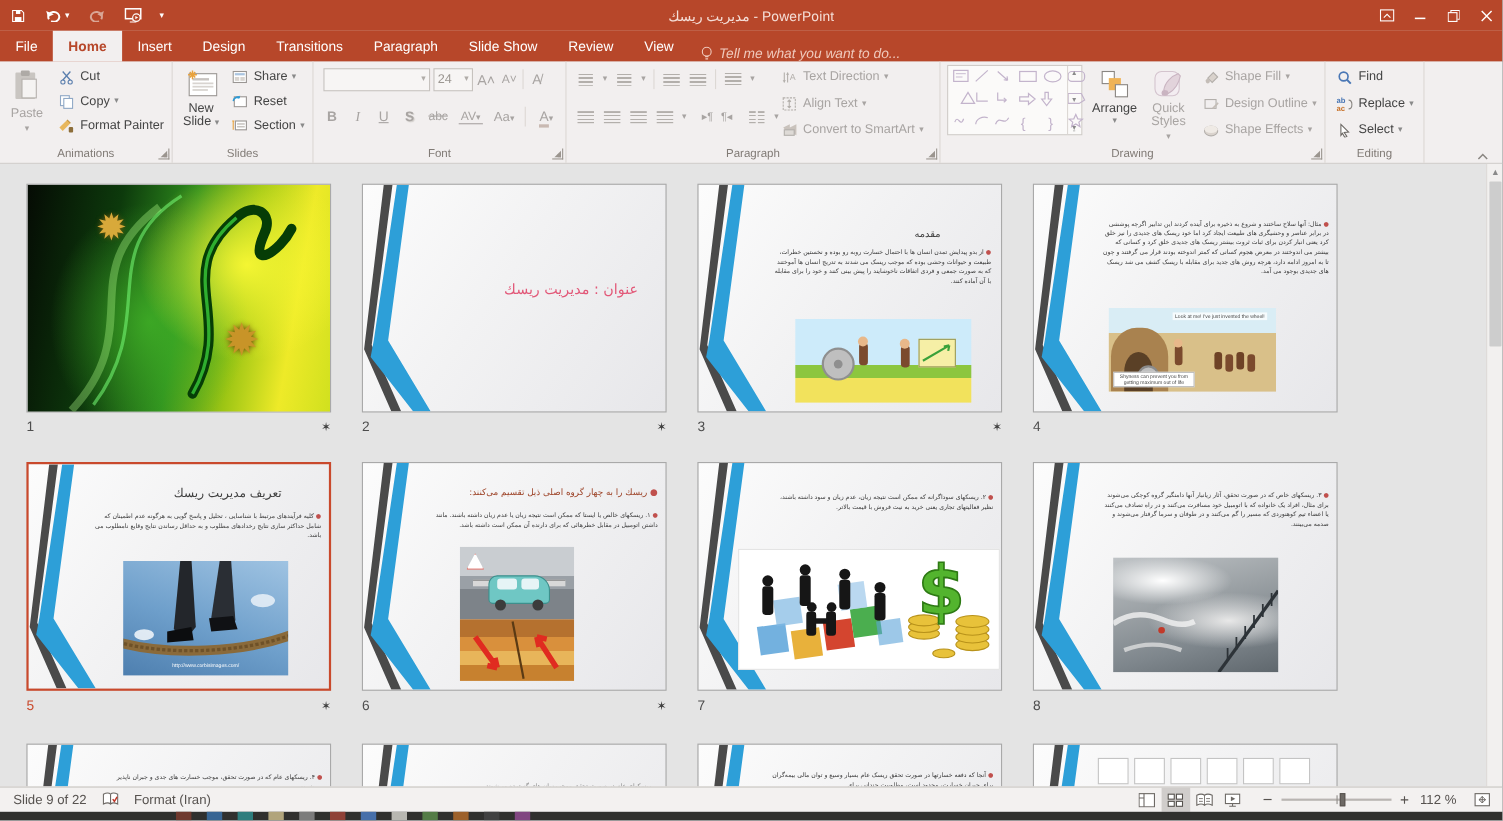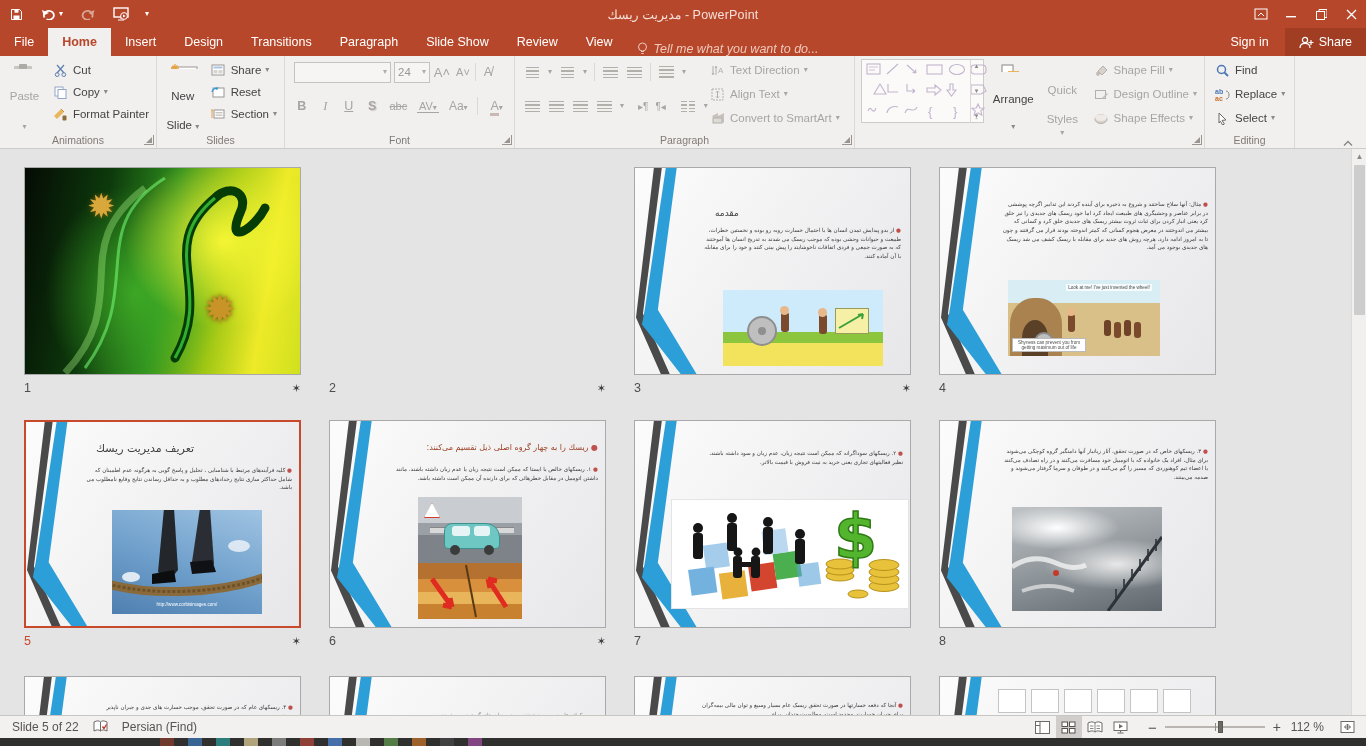--- a/index.html
+++ b/index.html
@@ -30,39 +30,39 @@
 
   
   #ribbon{position:absolute;left:0;top:56px;width:1366px;height:93px;background:#F2EFEF;border-bottom:1px solid #CFCBC8;display:flex}
   .rgroup{position:relative;height:92px;border-right:1px solid #DCD8D4;padding:3px 4px 16px 6px;flex:none}
   .glabel{position:absolute;bottom:2px;left:0;width:100%;text-align:center;font-size:10.5px;color:#817B76}
   .launcher{position:absolute;right:2px;bottom:3px;width:10px;height:10px;border-left:1px solid #9b958f;border-top:1px solid #9b958f;
       transform:rotate(180deg)}
   .launcher:after{content:"";position:absolute;left:1px;top:1px;border:3px solid transparent;border-left-color:#9b958f;border-top-color:#9b958f}
   .rtxt{font-size:11.5px;color:#444}
   .dim{color:#A8A4A2!important}
-  .bigbtn{display:flex;flex-direction:column;align-items:center;justify-content:flex-start;width:46px;height:72px;padding-top:4px;gap:21px;text-align:center}
+  .bigbtn{display:flex;flex-direction:column;align-items:center;justify-content:flex-start;width:46px;height:72px;padding-top:4px;gap:4px;text-align:center}
   .smallrow{display:flex;align-items:center;gap:4px;height:22px;padding:0 3px;white-space:nowrap}
   .col{display:flex;flex-direction:column;justify-content:flex-start}
   .ico16{width:17px;height:16px;display:flex;align-items:center;justify-content:center;flex:none}
   .combo{height:21px;border:1px solid #C6C2BE;background:#F7F5F4;display:flex;align-items:center;justify-content:space-between;padding:0 3px;font-size:11.5px;color:#9b9691}
   .fbtn{font-size:12.5px;color:#A8A4A2;width:18px;text-align:center}
   .lines{width:15px;height:11px;background:repeating-linear-gradient(#B3AFAB 0 1.4px,transparent 1.4px 3.4px)}
 
   
   #sorter{position:absolute;left:0;top:149px;width:1351px;height:566px;background:#E4E4E4;overflow:hidden}
   .card{position:absolute;width:277px;height:208px;background:linear-gradient(125deg,#FCFCFC 0%,#F2F2F3 45%,#E7E7EA 100%);
         border:1px solid #A9A9A9;overflow:hidden}
   .card.sel{border:2px solid #C9492C}
   .stripes{position:absolute;left:0;top:0;width:100%;height:100%}
   .meta{position:absolute;width:277px;height:20px;font-size:12.5px;color:#4d4d4d;display:flex;justify-content:space-between;align-items:center}
   .meta .num.sel{color:#C9492C}
   .star{font-size:11px;color:#404040}
   .sbody{position:absolute;font-size:5.6px;line-height:1.55;color:#3a3a3a;text-align:right}
-  .stitle{position:absolute;text-align:left;color:#404040}
+  .stitle{position:absolute;text-align:right;color:#404040}
   .bullet{color:#C0504D}
 
   
   .pic{position:absolute;overflow:hidden}
   .cap{position:absolute;font-size:4.6px;color:#fff;text-align:center;font-family:"Liberation Sans",sans-serif}
 
   
   #vscroll{position:absolute;right:0;top:149px;width:15px;height:566px;background:#F2F0EF;border-left:1px solid #DDD9D6}
   #vscroll .arrow{width:15px;height:15px;display:flex;align-items:center;justify-content:center;font-size:8px;color:#8a8a8a}
   #vthumb{position:absolute;left:2px;top:16px;width:11px;height:150px;background:#CDCDCD;border-radius:1px}
@@ -154,31 +154,20 @@
     <div class="tab">Paragraph</div>
     <div class="tab">Slide Show</div>
     <div class="tab">Review</div>
     <div class="tab">View</div>
     <div id="tellme">
       <svg width="11" height="14">
           <circle cx="5.5" cy="5" r="4" fill="none" stroke="#EFC9BC"></circle>
           <path d="M4 9.5h3M4.3 11.5h2.4" stroke="#EFC9BC"></path>
         </svg>
       <span>Tell me what you want to do...</span>
-    </div>
-    <div id="tab-right">
-      <span id="signin-btn">Sign in</span>
-      <span id="share-btn">
-        <svg width="15" height="13">
-            <circle cx="6" cy="4" r="2.6" fill="none" stroke="#fff" stroke-width="1.2"></circle>
-            <path d="M1 12c0-3 2.3-4.6 5-4.6S11 9 11 12" fill="none" stroke="#fff" stroke-width="1.2"></path>
-            <path d="M12 4v5M9.5 6.5h5" stroke="#fff" stroke-width="1.2"></path>
-          </svg>
-        <span>Share</span>
-      </span>
     </div>
   </div>
 
   <div id="ribbon">
 
     <div class="rgroup" style="width:157px">
       <div style="display:flex">
         <div class="bigbtn">
           <svg width="26" height="30">
               <rect x="3" y="3" width="18" height="24" rx="1" fill="#C9C5C1"></rect>
@@ -473,20 +462,21 @@
                 <svg width="14" height="13">
                   <ellipse cx="7" cy="7" rx="6" ry="4.5" fill="#DAD3CD" stroke="#B3AFAB"></ellipse>
                   <ellipse cx="7" cy="5.6" rx="6" ry="3.4" fill="#EFEAE5"></ellipse>
                 </svg>
               </span>
             <span class="rtxt dim">Shape Effects</span>
               <span class="caret dim">▾</span>
           </div>
         </div>
       </div>
+      <div class="glabel">Drawing</div>
       <div class="launcher"></div>
     </div>
 
     <div class="rgroup" style="width:90px;border-right:1px solid #DCD8D4">
       <div class="col" style="gap:2px">
         <div class="smallrow">
           <span class="ico16">
               <svg width="13" height="13">
                 <circle cx="5.5" cy="5.5" r="4" fill="none" stroke="#4A77B5" stroke-width="1.5"></circle>
                 <path d="M8.5 8.5l3.5 3.5" stroke="#4A77B5" stroke-width="1.8"></path>
@@ -541,20 +531,27 @@
         <path d="M150 190 C 190 120, 130 80, 190 30" stroke="#2fae2f" stroke-width="3" fill="none"></path>
       </svg>
       <span class="abs" style="left:62px;top:18px;font-size:34px;color:#D8A93A;text-shadow:0 0 4px #7a5a10">✹</span>
       <span class="abs" style="left:178px;top:118px;font-size:40px;color:#C89428;text-shadow:0 0 5px #6e4e0c">✹</span>
     </div>
     <div class="meta" style="left:24px;top:229px">
       <span class="num">1</span>
       <span class="star">✶</span>
     </div>
 
+    <div class="card" style="left:329px;top:18px">
+      <svg class="stripes" viewBox="0 0 277 208" preserveAspectRatio="none">
+        <path d="M19 0h8L8 147l27 61h-9L1 151z" fill="#4A4A4A"></path>
+        <path d="M31 0h11L23 143l39 65h-16L7 158l3-16z" fill="#2D9FD8"></path>
+      </svg>
+      <div class="stitle fa" style="left:40px;top:88px;width:210px;font-size:13px;color:#E25878">عنوان : مديريت ريسك</div>
+    </div>
     <div class="meta" style="left:329px;top:229px">
       <span class="num">2</span>
       <span class="star">✶</span>
     </div>
 
     <div class="card" style="left:634px;top:18px">
       <svg class="stripes" viewBox="0 0 277 208" preserveAspectRatio="none">
           <path d="M19 0h8L8 147l27 61h-9L1 151z" fill="#4A4A4A"></path>
           <path d="M31 0h11L23 143l39 65h-16L7 158l3-16z" fill="#2D9FD8"></path>
         </svg>
@@ -770,29 +767,29 @@
       </div>
     </div>
   </div>
 
   <div id="vscroll">
     <div class="arrow">▲</div>
     <div id="vthumb"></div>
   </div>
 
   <div id="statusbar">
-    <div class="sb-item" style="padding-left:12px">Slide 5 of 22</div>
+    <div class="sb-item" style="padding-left:12px">Slide 9 of 22</div>
     <div class="sb-item" style="padding:0 4px">
       <svg width="15" height="14">
           <path d="M1 2c3-1.5 5-1.5 6.5 0c1.5-1.5 3.5-1.5 6.5 0v9c-3-1.5-5-1.5-6.5 0c-1.5-1.5-3.5-1.5-6.5 0z" fill="#fff" stroke="#6d6965"></path>
           <path d="M7.5 2v9" stroke="#6d6965"></path>
           <path d="M9.5 6.5l1.5 2 2.5-4" fill="none" stroke="#C0392B" stroke-width="1.4"></path>
         </svg>
     </div>
-    <div class="sb-item">Persian (Find)</div>
+    <div class="sb-item">Format (Iran)</div>
     <div style="margin-left:auto;display:flex;align-items:center;height:100%;padding-right:6px">
       <div class="viewbtn">
         <svg width="15" height="13">
             <rect x="0.5" y="0.5" width="14" height="12" fill="#fff" stroke="#6d6965"></rect>
             <path d="M5 .5v12M.5 4.5h4.5" stroke="#6d6965"></path>
           </svg>
       </div>
       <div class="viewbtn active">
         <svg width="15" height="13">
             <g fill="#fff" stroke="#56524e">

